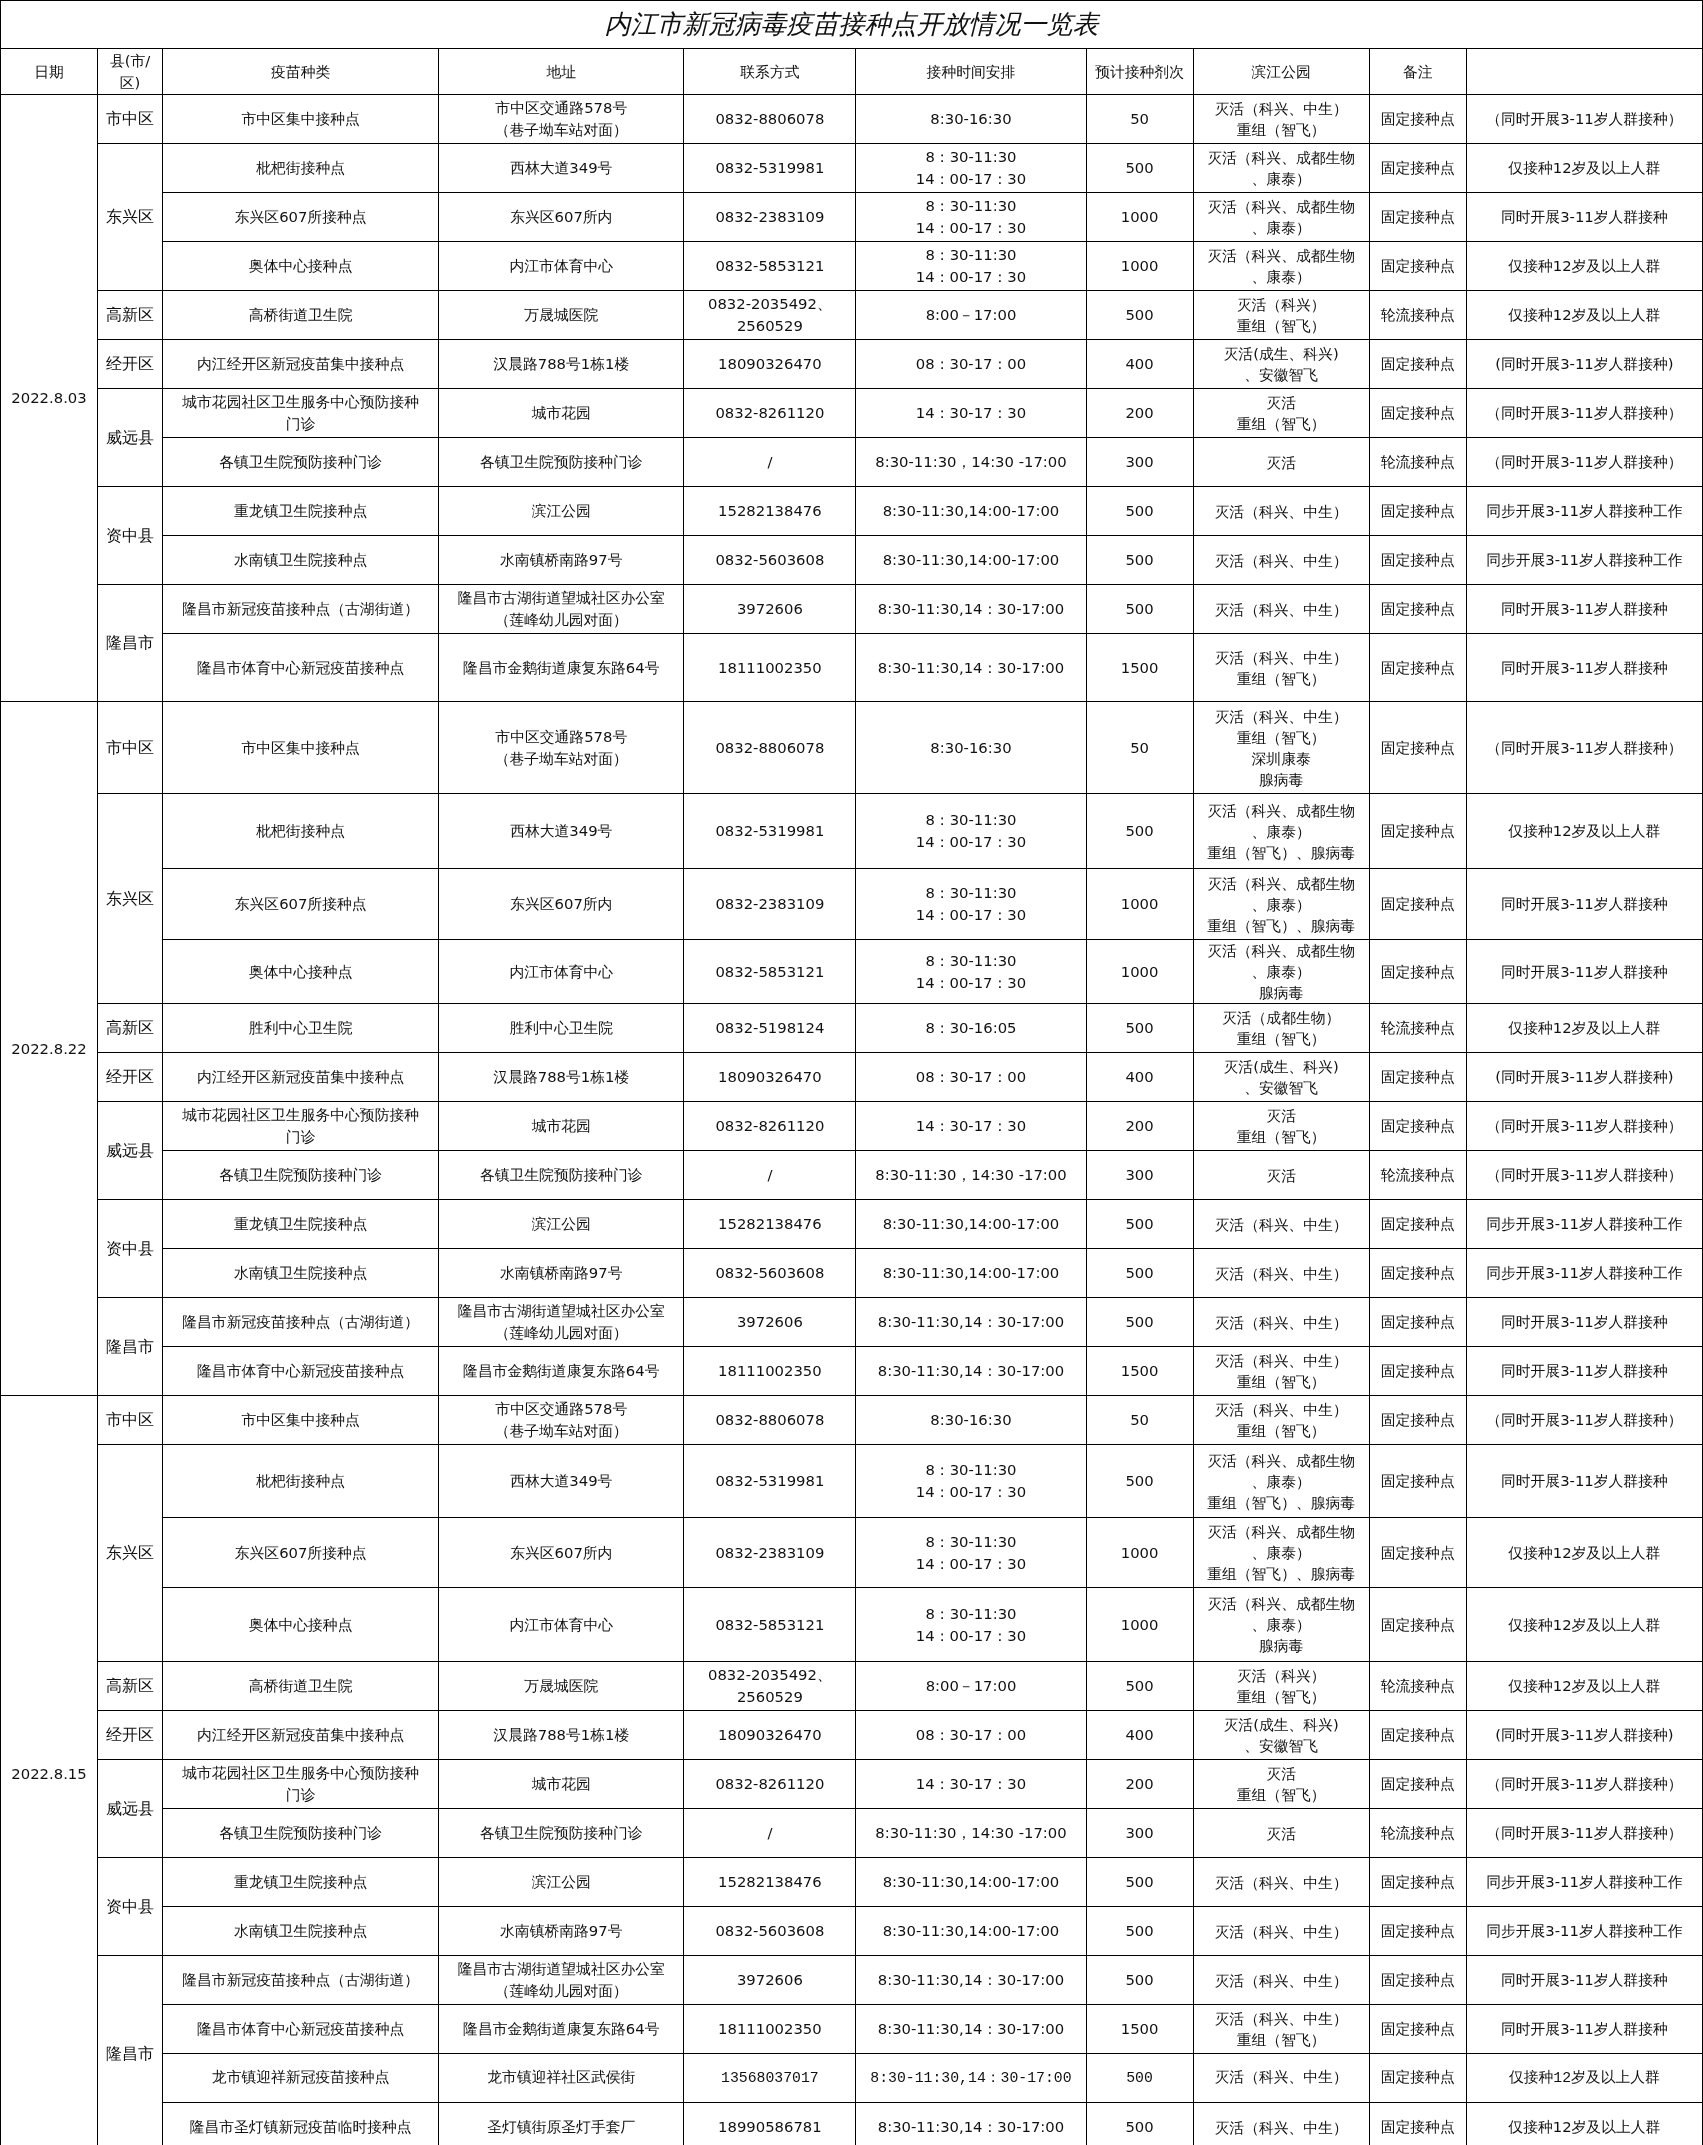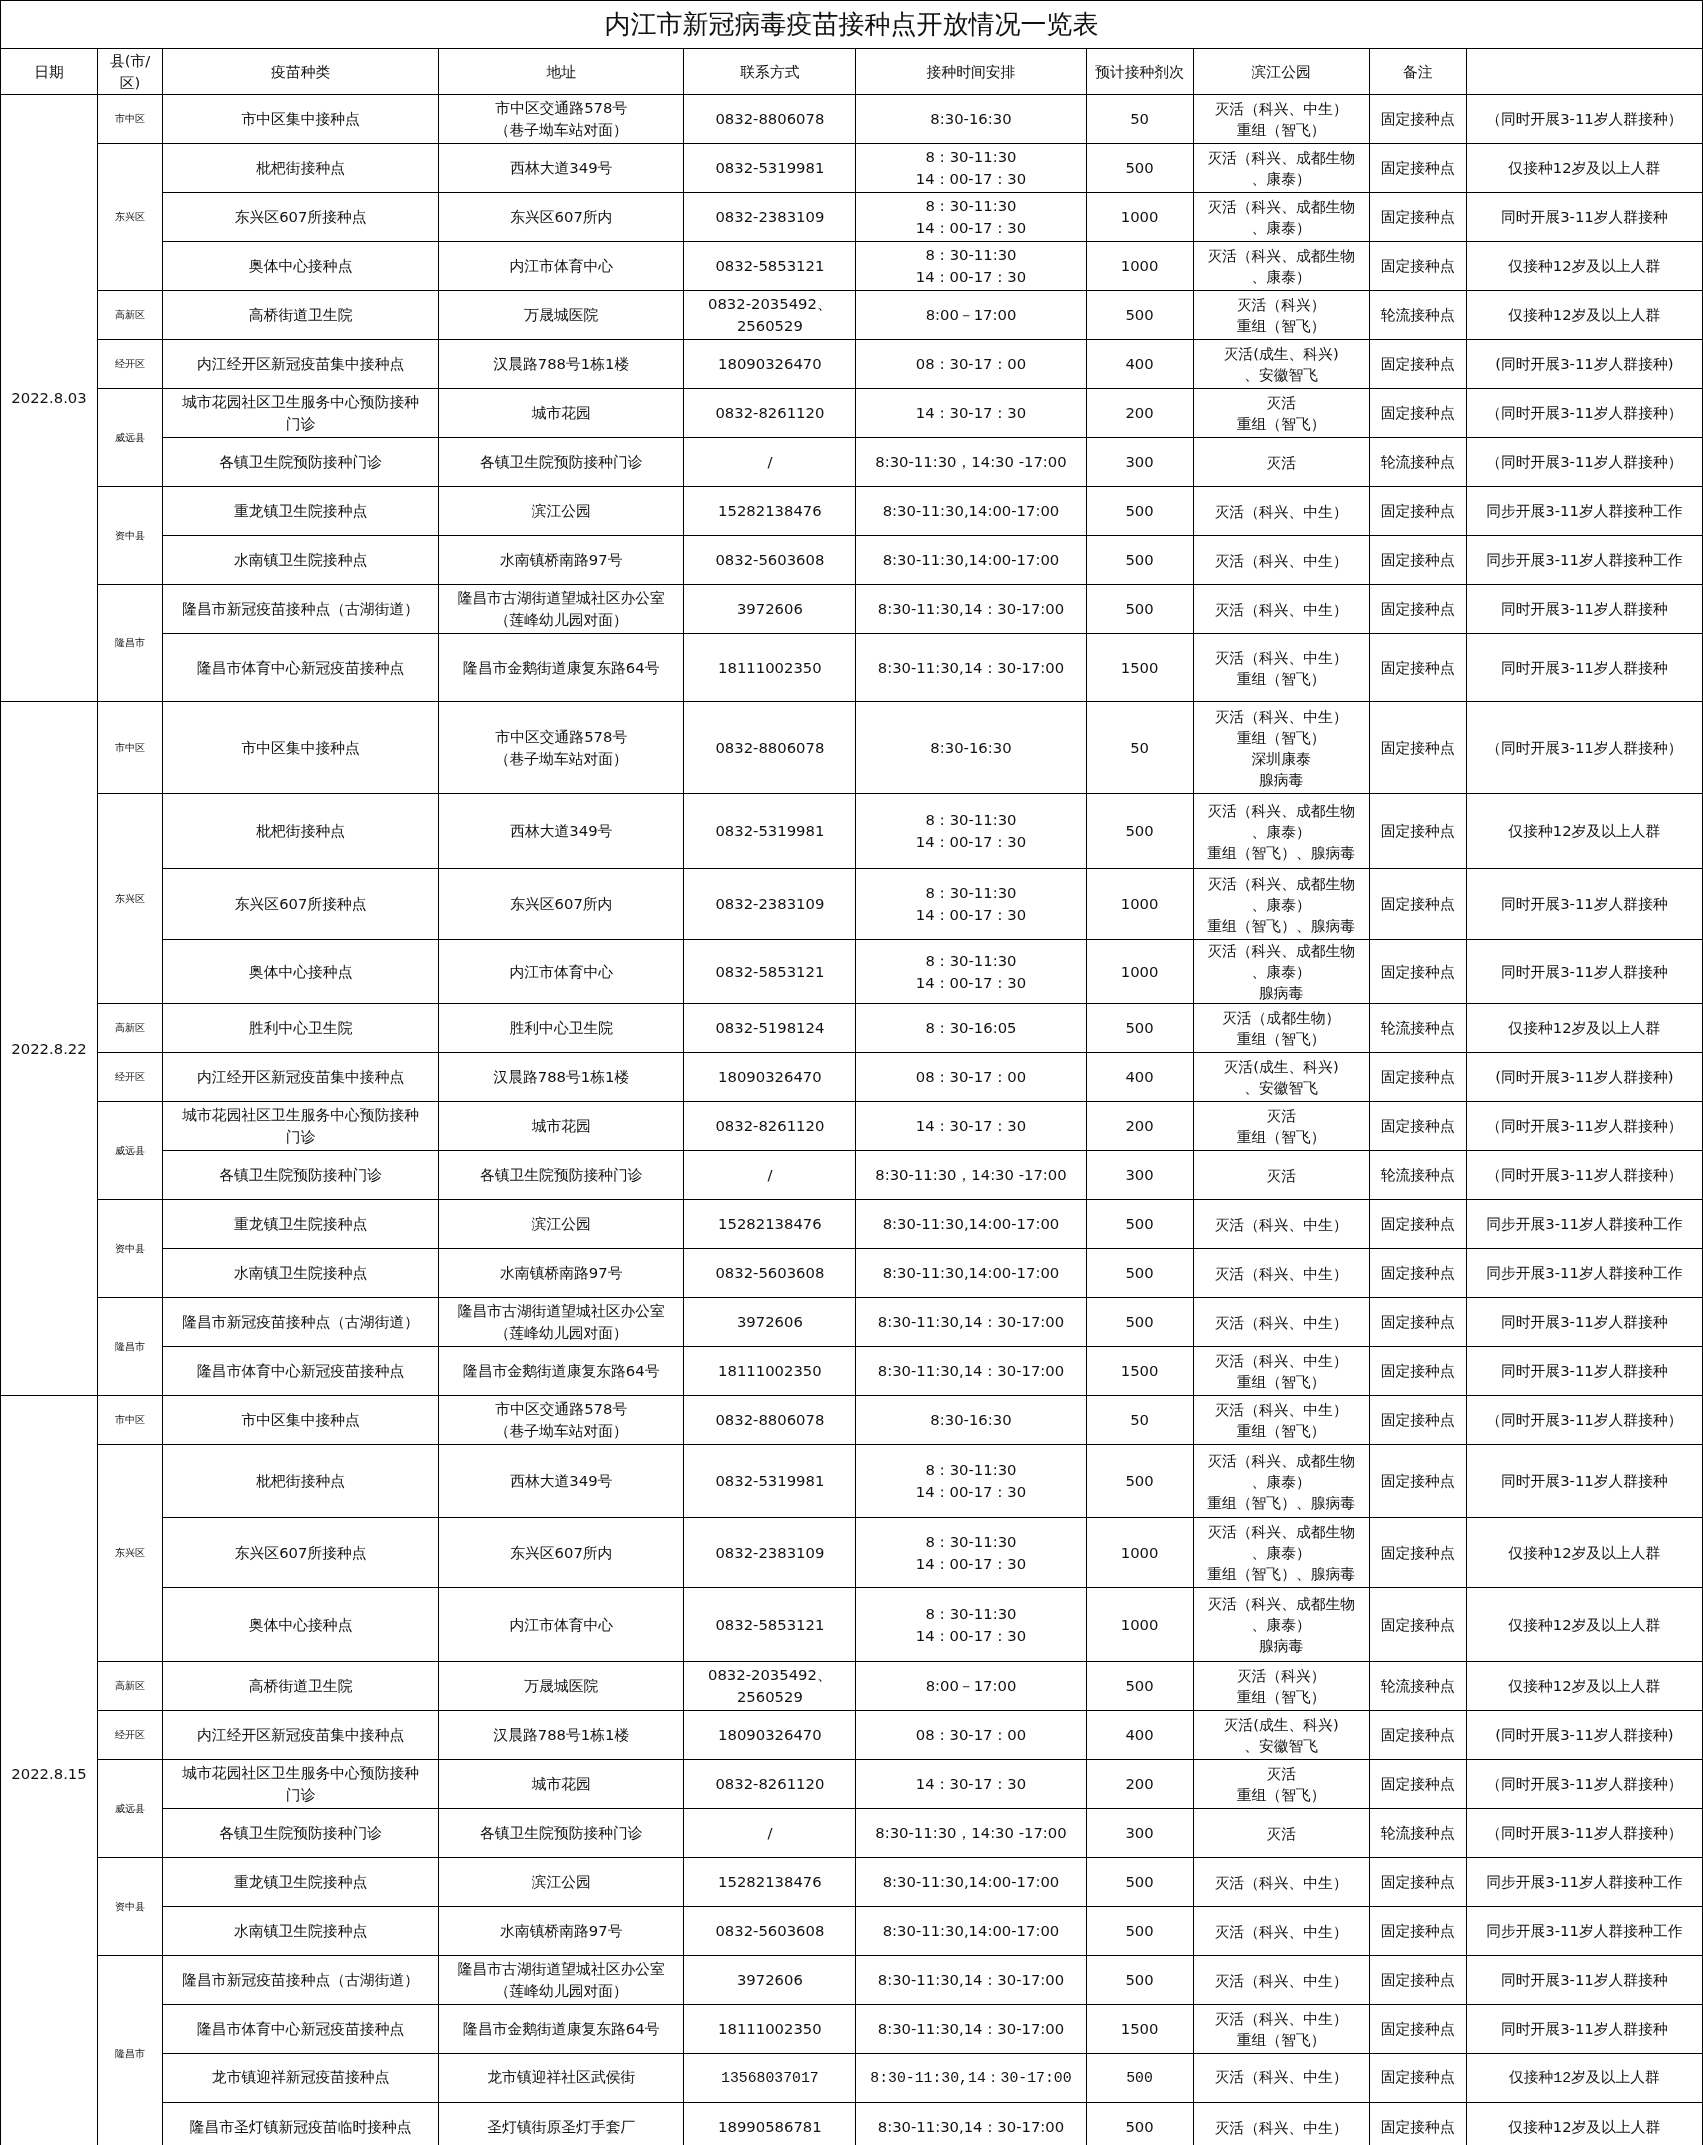--- a/index.html
+++ b/index.html
@@ -1,22 +1,22 @@
 <!DOCTYPE html>
 <html style="font-size:14px"><head>
 <meta charset="utf-8">
 <style>
   html, body { margin: 0; padding: 0; background: #ffffff; }
   body { width: 1703px; height: 2146px; overflow: hidden; font-family: "DejaVu Sans", "Liberation Sans", sans-serif; color: #111; }
   table { border-collapse: collapse; table-layout: fixed; width: 1703px; }
   td, th { border: 1.7px solid #000; text-align: center; vertical-align: middle; padding: 0 1.7px; font-weight: normal; font-size: 14.8px; line-height: 22px; white-space: pre-line; overflow: hidden; }
-  .title { height: 47px; font-size: 26px; line-height: 35px; border-bottom: 1.7px solid #000; }
+  .title { height: 47px; font-size: 26px; line-height: 35px; border-bottom: 1.7px solid #000; font-style: italic; }
   .hdr th { height: 45px; font-size: 14.8px; }
   .date { font-size: 14.8px; }
-  .county { font-size: 10px; margin-top: 8px; }
+  .county { font-size: 16px; margin-top: 8px; }
   .vaccine { font-size: 14.8px; line-height: 21px; }
 </style>
 </head>
 <body>
 
 <table>
   <colgroup>
     <col style="width:97px">
     <col style="width:65px">
     <col style="width:276px">

